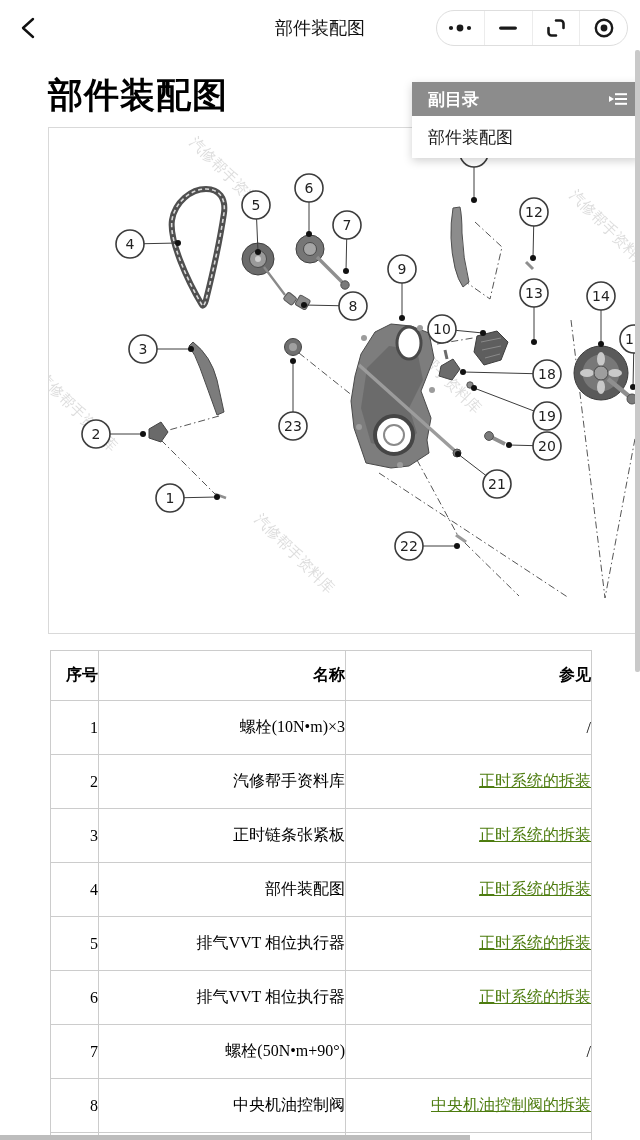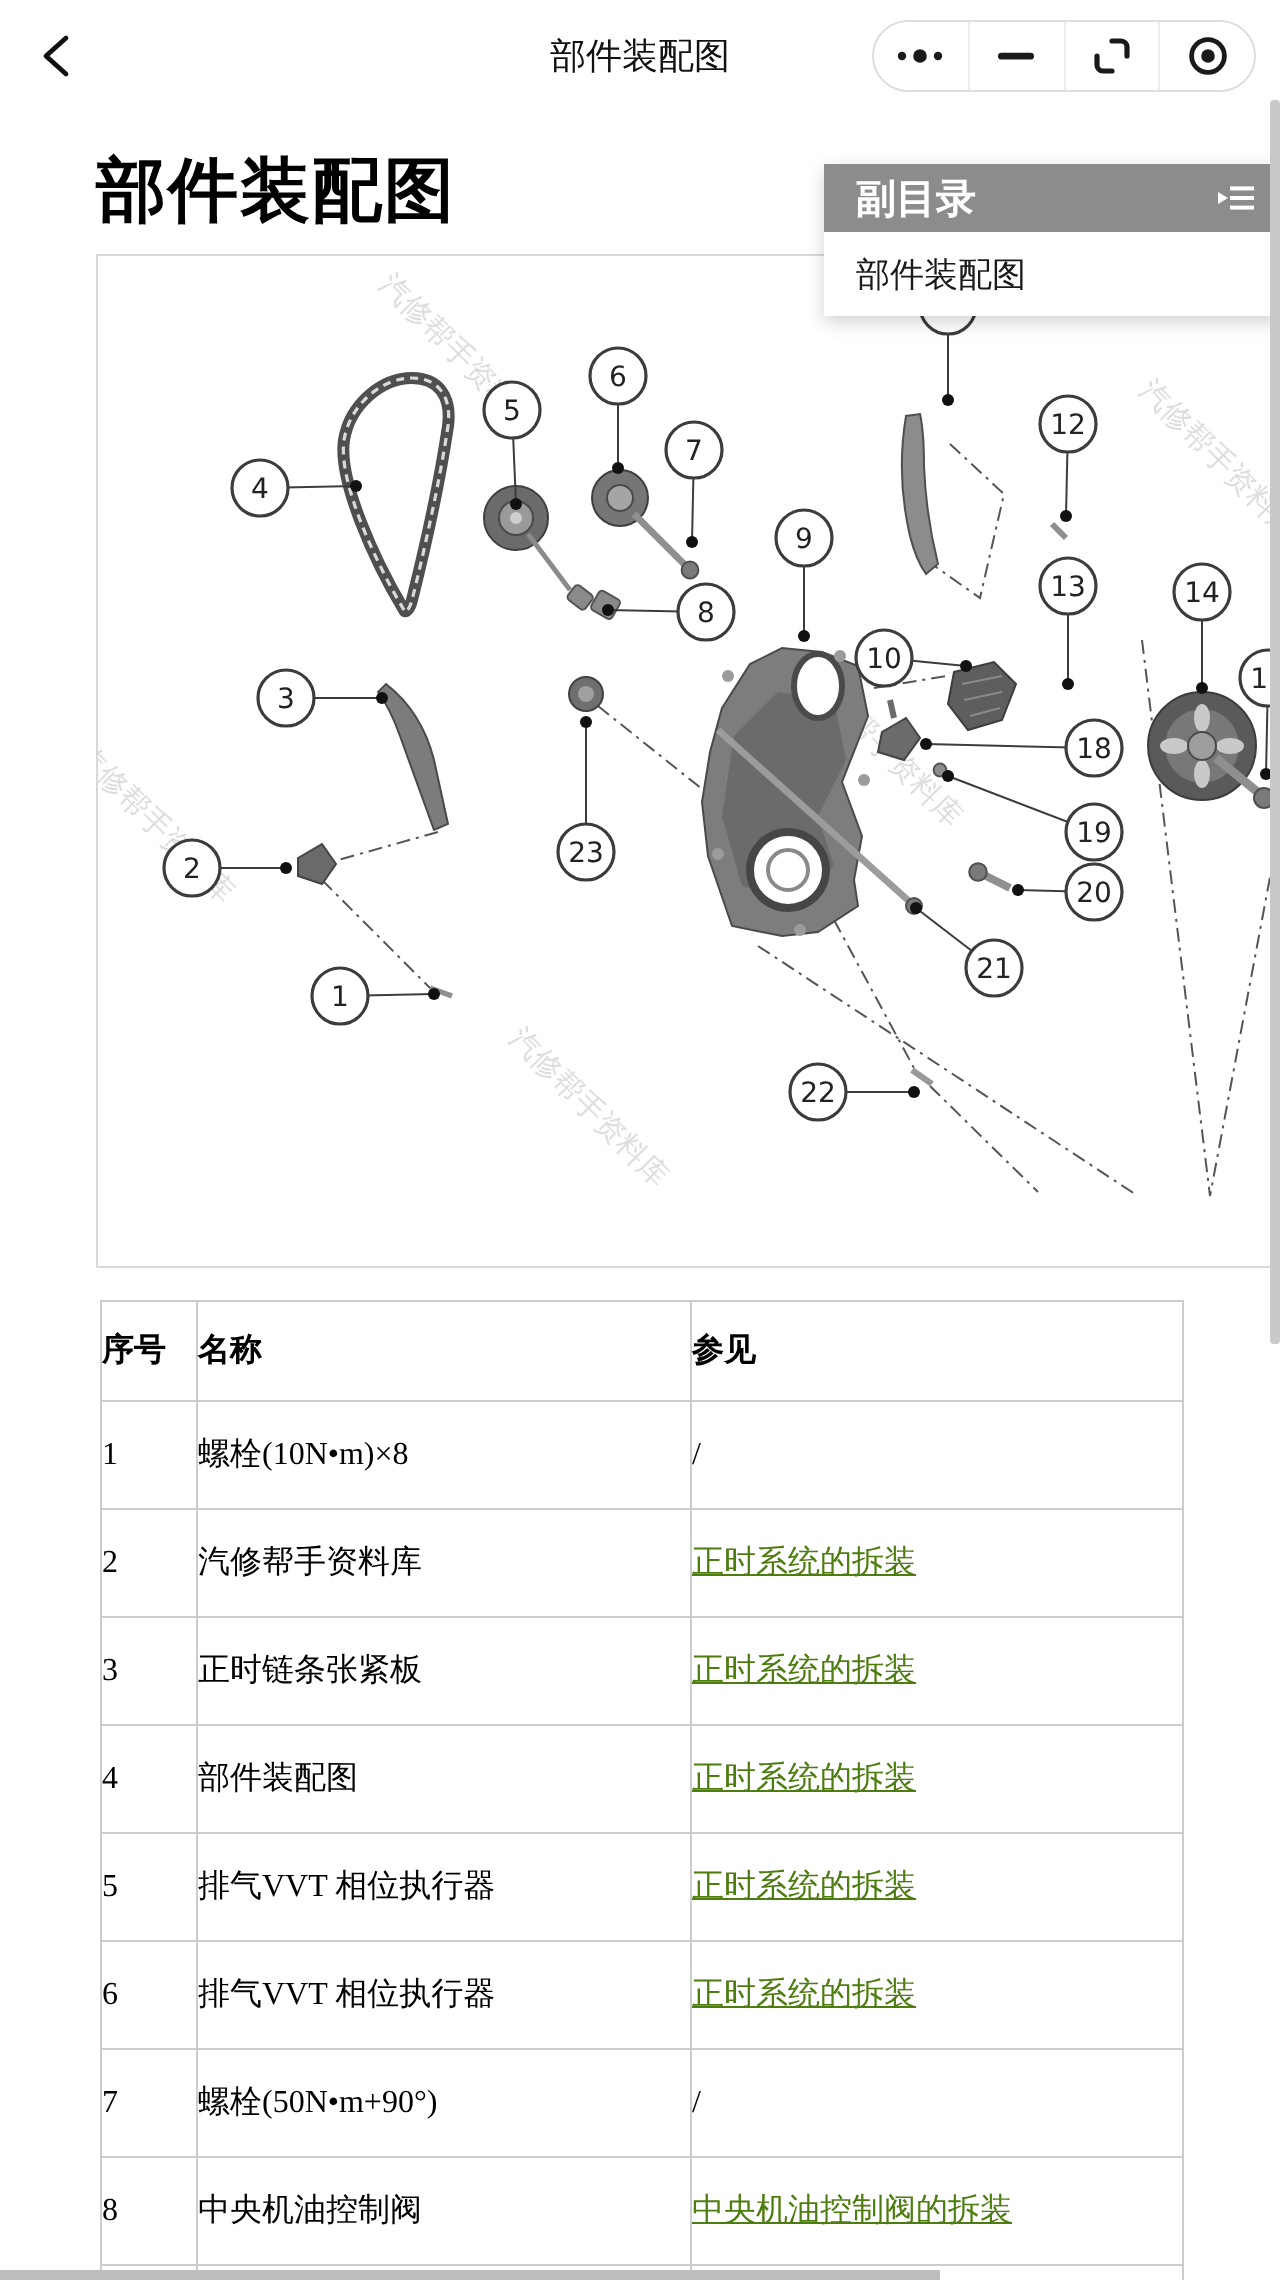--- a/index.html
+++ b/index.html
@@ -24,35 +24,35 @@
   
   .diagram-box {
     position:absolute; left:48px; top:127px; width:589px; height:507px;
     border:1px solid #d9d9d9; background:#fff;
   }
   .diagram-box svg { display:block; }
   
   .dropdown { position:absolute; left:412px; top:82px; width:228px; z-index:30; box-shadow:0 3px 9px rgba(0,0,0,0.18); }
   .dropdown-header {
     height:34px; background:#8c8c8c; color:#fff; display:flex; align-items:center;
-    padding:0 12px 0 16px; font-size:20px; font-weight:700; justify-content:space-between;
+    padding:0 12px 0 16px; font-size:17px; font-weight:700; justify-content:space-between;
   }
   .dropdown-item {
     height:42px; background:#fff; display:flex; align-items:center;
     padding-left:16px; font-size:17px; color:#1a1a1a; cursor:pointer;
   }
   
   .v-scrollbar { position:absolute; right:0; top:50px; width:5px; height:622px; background:#c9c9c9; border-radius:2px; z-index:50; }
   .h-bottombar { position:absolute; left:0; top:1135px; width:470px; height:5px; background:#bdbdbd; z-index:50; }
   
   .parts-table-wrap { position:absolute; left:50px; top:650px; width:541px; }
   table.parts { border-collapse:collapse; width:541px; table-layout:fixed;
     font-family:"Liberation Serif","DejaVu Serif",serif; color:#000; }
   table.parts col.c1 { width:48px; } table.parts col.c2 { width:247px; } table.parts col.c3 { width:246px; }
-  table.parts th, table.parts td { border:1px solid #ccc; text-align:left; vertical-align:middle; font-size:16px; font-weight:400; }
+  table.parts th, table.parts td { border:1px solid #ccc; text-align:right; vertical-align:middle; font-size:16px; font-weight:400; }
   table.parts thead th { height:50px; font-weight:700; }
   table.parts tbody td { height:54px; }
   table.parts tr.partial td { height:12px; border-bottom:none; }
   a.ref-link { color:#4d7c0f; text-decoration:underline; cursor:pointer; }
   
   .callout-circle { fill:#fff; stroke:#3c3c3c; stroke-width:1.6; }
   .callout-num { font:14px "DejaVu Sans",sans-serif; fill:#222; text-anchor:middle; }
   .leader { stroke:#3c3c3c; stroke-width:1; }
   .leader-dot { fill:#111; }
   .dashdot { stroke:#555; stroke-width:1; fill:none; stroke-dasharray:7 3 1.5 3; }
@@ -352,21 +352,21 @@
       <thead>
         <tr>
           <th>序号</th>
           <th>名称</th>
           <th>参见</th>
         </tr>
       </thead>
       <tbody>
           <tr>
             <td>1</td>
-            <td>螺栓(10N•m)×8</td>
+            <td>螺栓(10N•m)×3</td>
             <td>/</td>
           </tr>
           <tr>
             <td>2</td>
             <td>汽修帮手资料库</td>
             <td><a class="ref-link">正时系统的拆装</a></td>
           </tr>
           <tr>
             <td>3</td>
             <td>正时链条张紧板</td>

